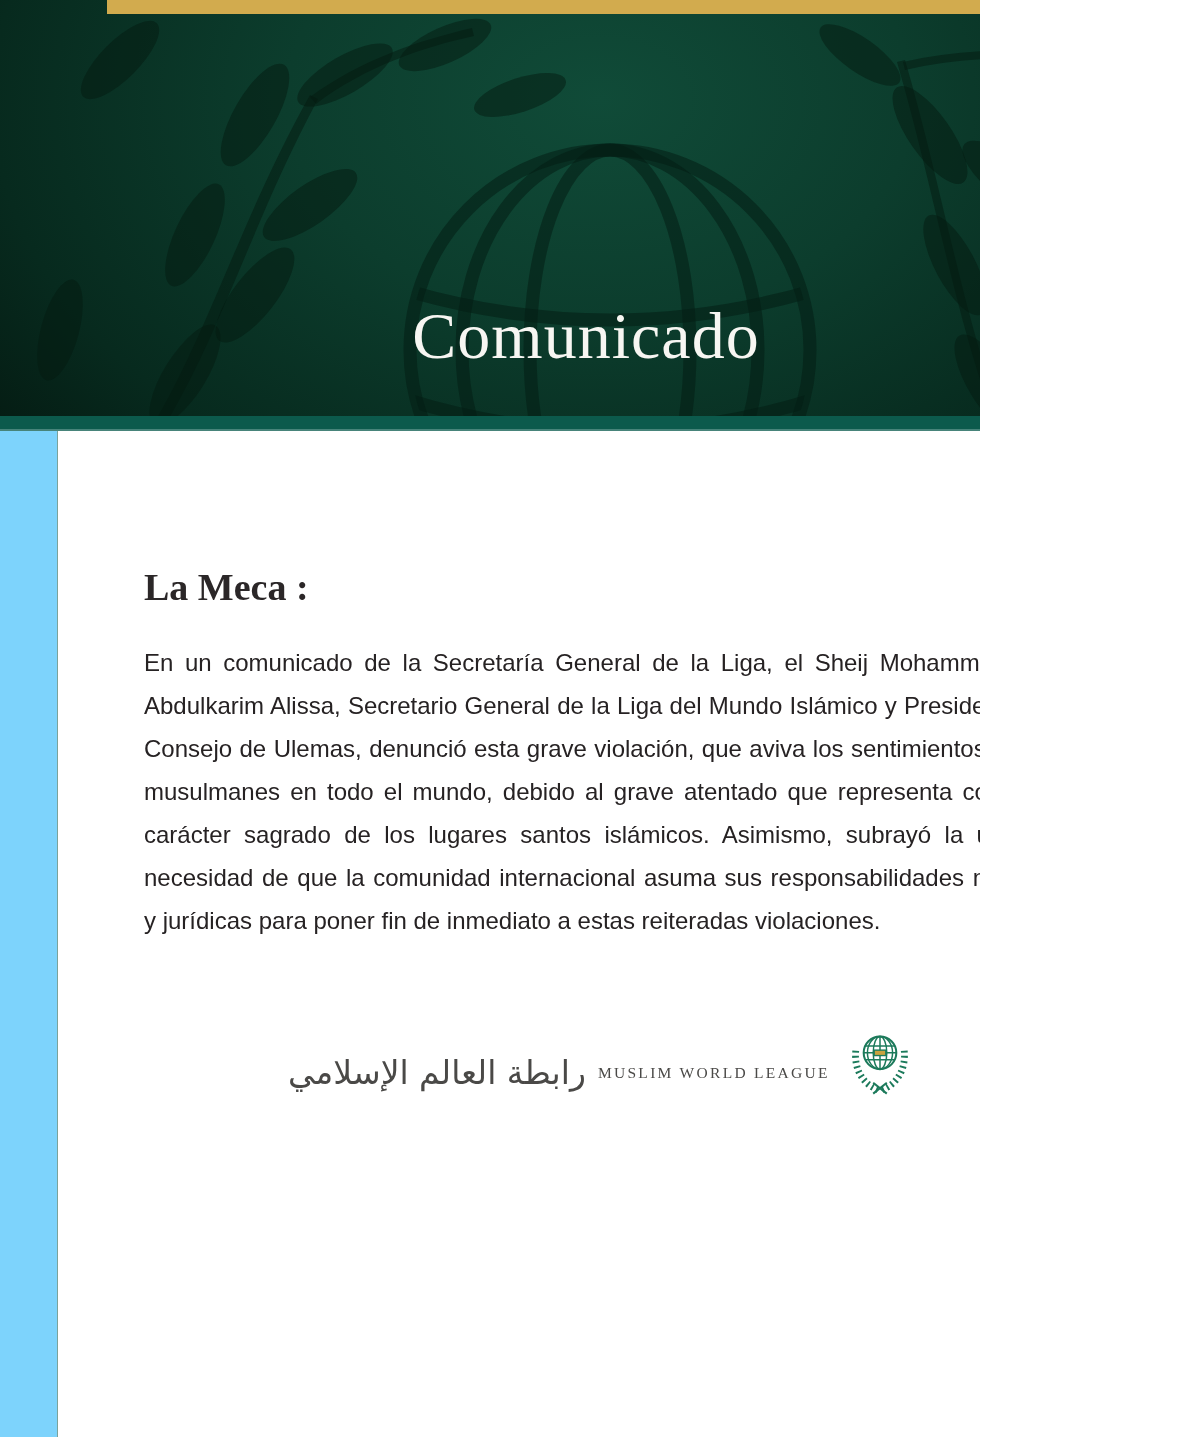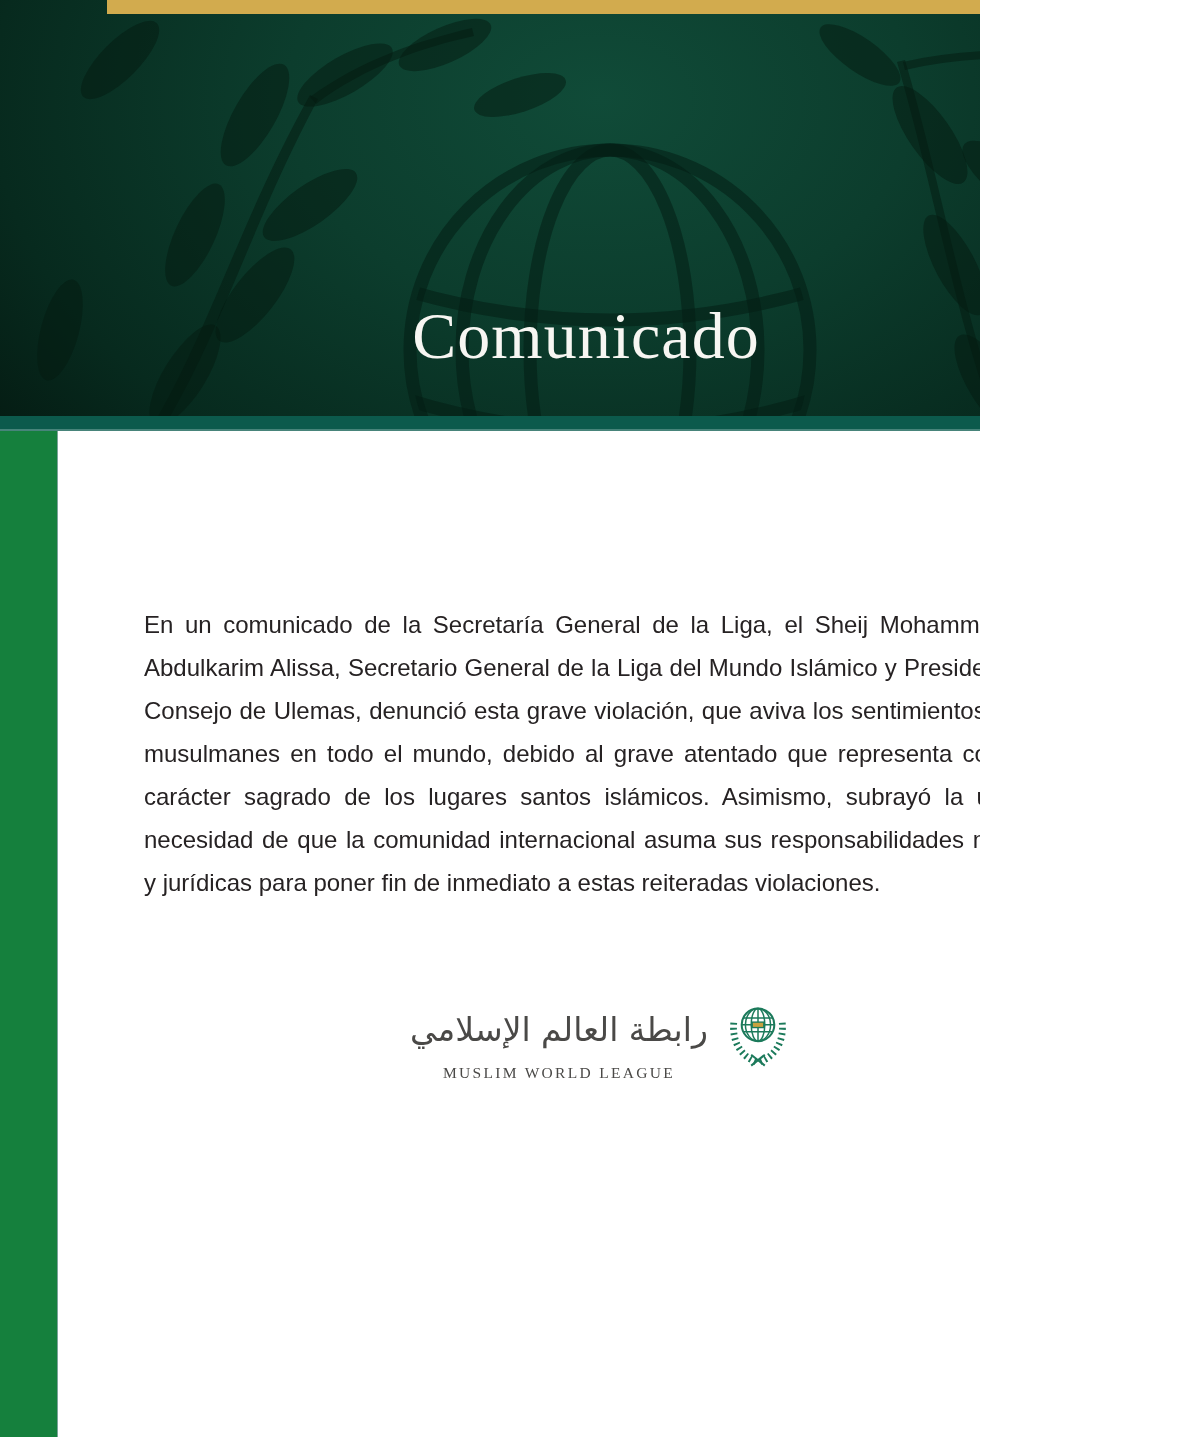--- a/index.html
+++ b/index.html
@@ -1,18 +1,18 @@
 <!DOCTYPE html>
 <html><head>
 <meta charset="utf-8">
 <style>
   html,body { margin:0; padding:0; background:#ffffff; }
   .page {
     position:relative; width:980px; height:1437px; overflow:hidden;
-    background:#15803d; font-family:"Liberation Sans", sans-serif;
+    background:#7dd3fc; font-family:"Liberation Sans", sans-serif;
   }
 
   
   .header {
     position:absolute; top:0; left:0; width:1200px; height:416px;
     background:
       radial-gradient(ellipse 920px 640px at 50% 24%,
         #104b38 0%, #0c3d2d 34%, #072a1e 66%, #041810 88%, #02110b 100%);
   }
   .header svg.watermark { position:absolute; top:0; left:0; width:1200px; height:416px; display:block; }
@@ -46,21 +46,21 @@
   .doc-para {
     margin:35px 0 0 0; font-size:24px; line-height:43px;
     text-align:justify; color:#262223;
   }
   .doc-para + .doc-para { margin-top:38px; }
 
   
   .logo-row {
     margin-top:80px; display:flex; justify-content:center; align-items:center; gap:16px;
   }
-  .logo-text-col { display:flex; flex-direction:column; align-items:center; gap:12px;margin-top:24px; }
+  .logo-text-col { display:flex; flex-direction:row; align-items:center; gap:12px;margin-top:24px; }
   .logo-arabic {
     font-family:"DejaVu Sans", sans-serif; direction:rtl; unicode-bidi:embed;
     font-size:33px; line-height:44px; color:#4A4947;
   }
   .logo-english {
     font-family:"Liberation Serif", serif; font-weight:normal;
     font-size:15.5px; letter-spacing:2.3px; color:#4A4947; white-space:nowrap;
   }
   .emblem { color:#1C7A5B; line-height:0; }
 </style>
@@ -119,20 +119,21 @@
     <div class="gold-bar" style="background: rgb(210, 171, 78);"></div>
 
     <div class="header-title">Comunicado</div>
   </div>
 
   <div class="band" style="background: rgb(12, 90, 76);"></div>
 
   <div class="card">
     <div class="doc">
 
+      <h1 class="doc-heading">La Meca :</h1>
 
 
       <p class="doc-para">En un comunicado de la Secretaría General de la Liga, el Sheij Mohammed ben Abdulkarim Alissa, Secretario General de la Liga del Mundo Islámico y Presidente del Consejo de Ulemas, denunció esta grave violación, que aviva los sentimientos de los musulmanes en todo el mundo, debido al grave atentado que representa contra el carácter sagrado de los lugares santos islámicos. Asimismo, subrayó la urgente necesidad de que la comunidad internacional asuma sus responsabilidades morales y jurídicas para poner fin de inmediato a estas reiteradas violaciones.</p>
 
       <div class="logo-row">
         <div class="logo-text-col">
           <div class="logo-arabic">رابطة العالم الإسلامي</div>
           <div class="logo-english">MUSLIM WORLD LEAGUE</div>
         </div>
 

